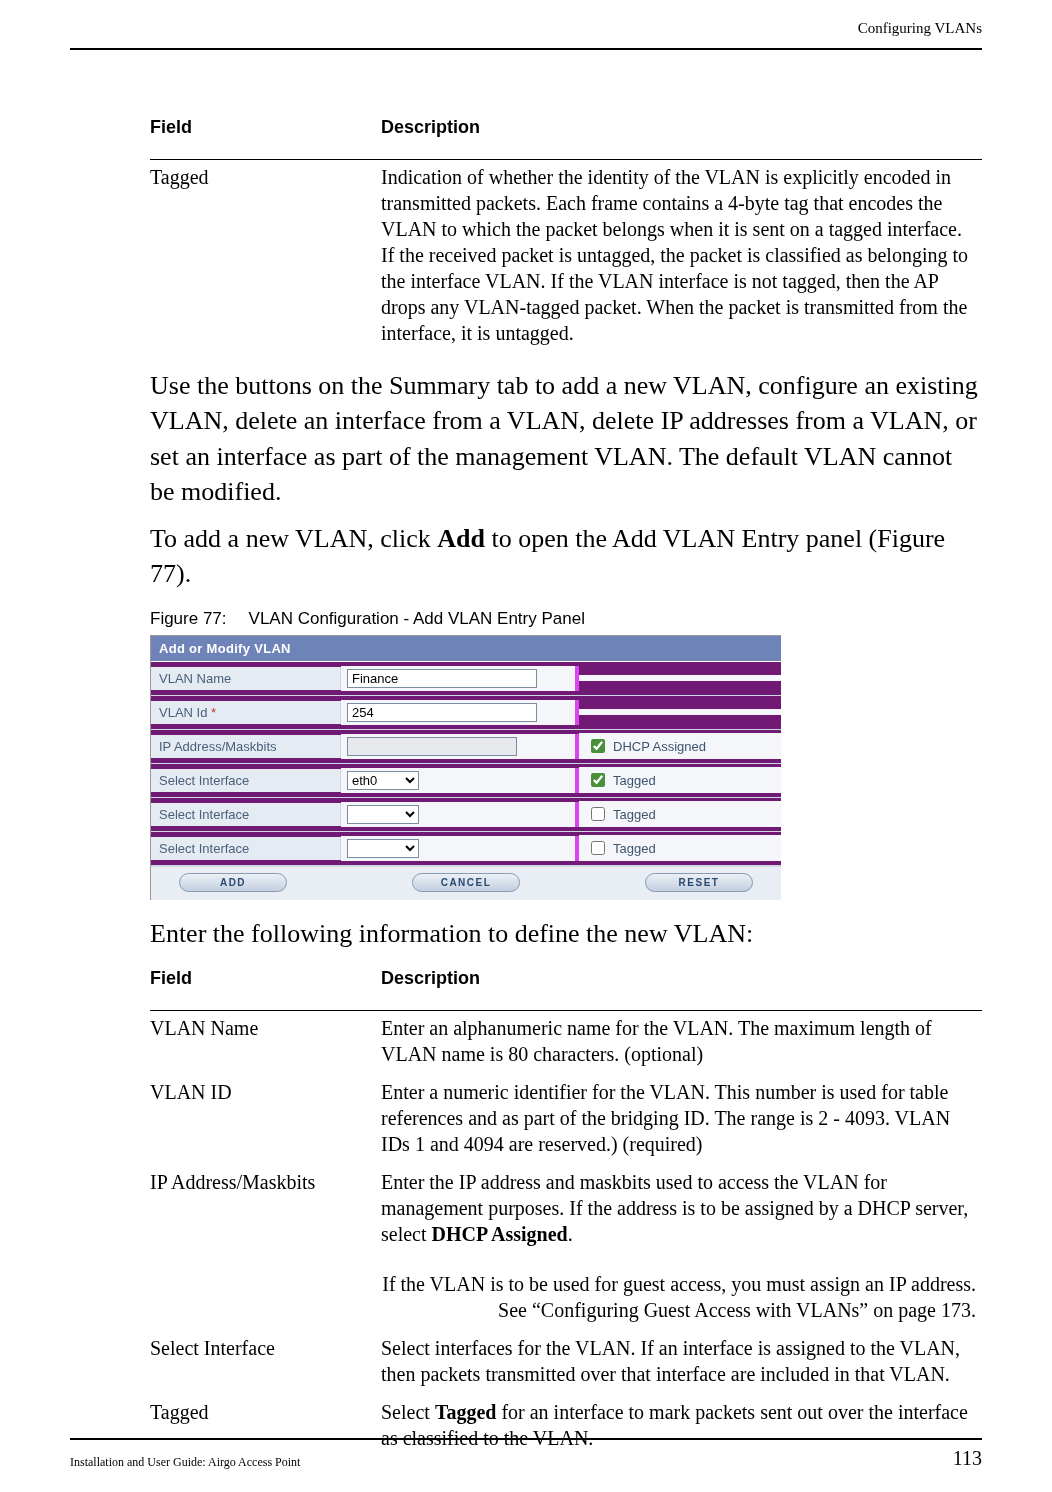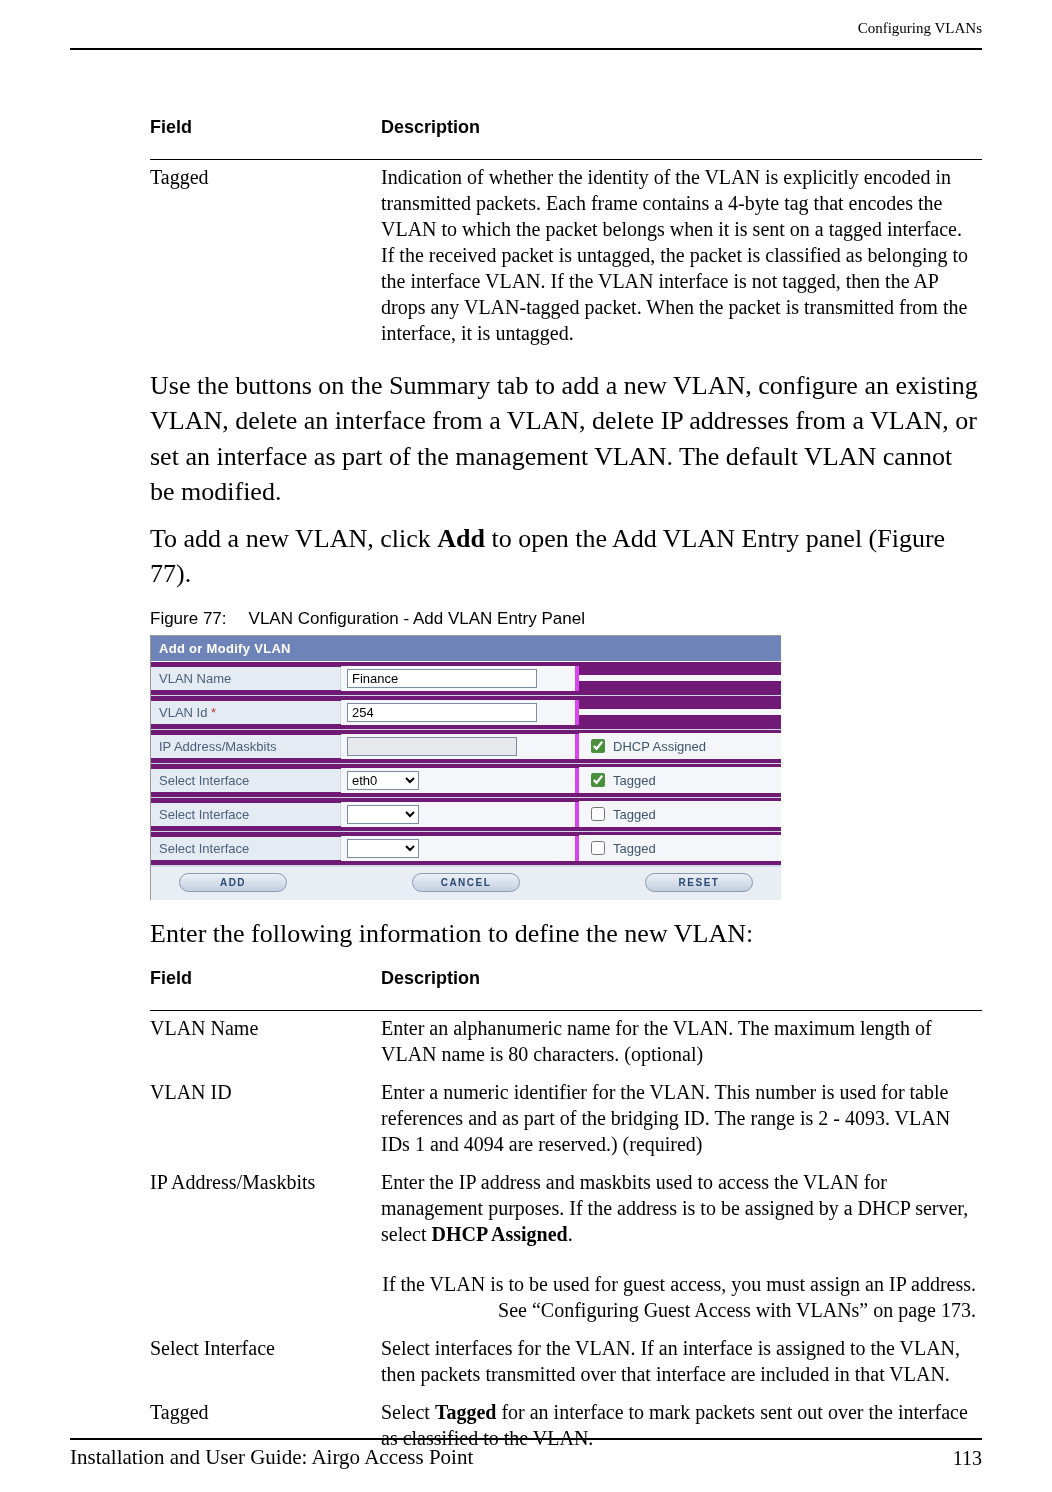--- a/index.html
+++ b/index.html
@@ -34,21 +34,21 @@
     position: absolute;
     bottom: 52px;
     left: 70px;
     right: 70px;
     border-top: 2px solid #000;
   }
   .footer-left {
     position: absolute;
     bottom: 22px;
     left: 70px;
-    font-size: 21px;
+    font-size: 12px;
     text-align: center;
   }
   .footer-right {
     position: absolute;
     bottom: 22px;
     right: 70px;
     font-size: 20px;
   }
   .content {
     margin-top: 90px;

